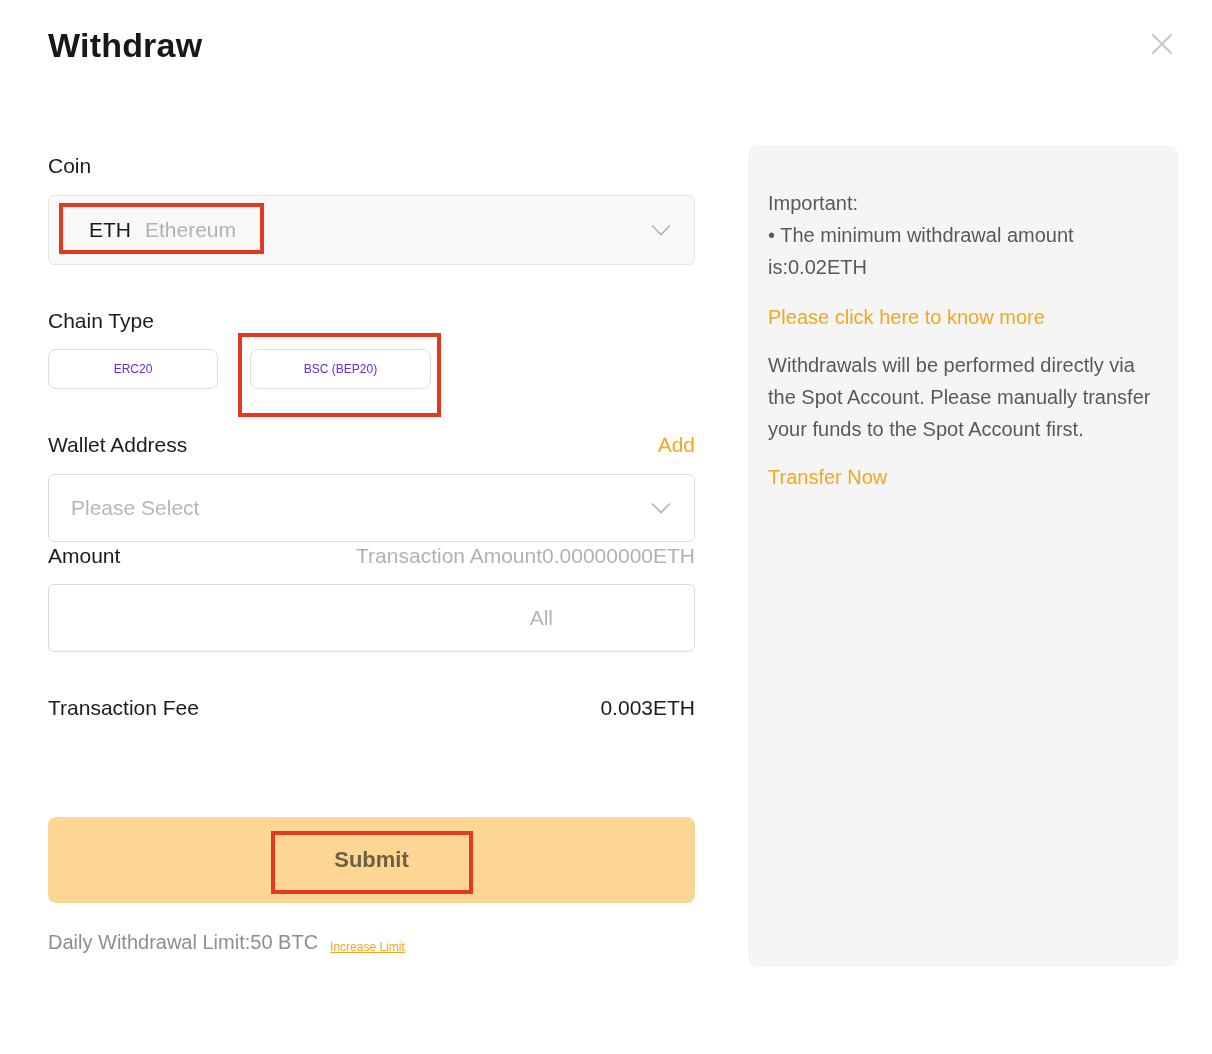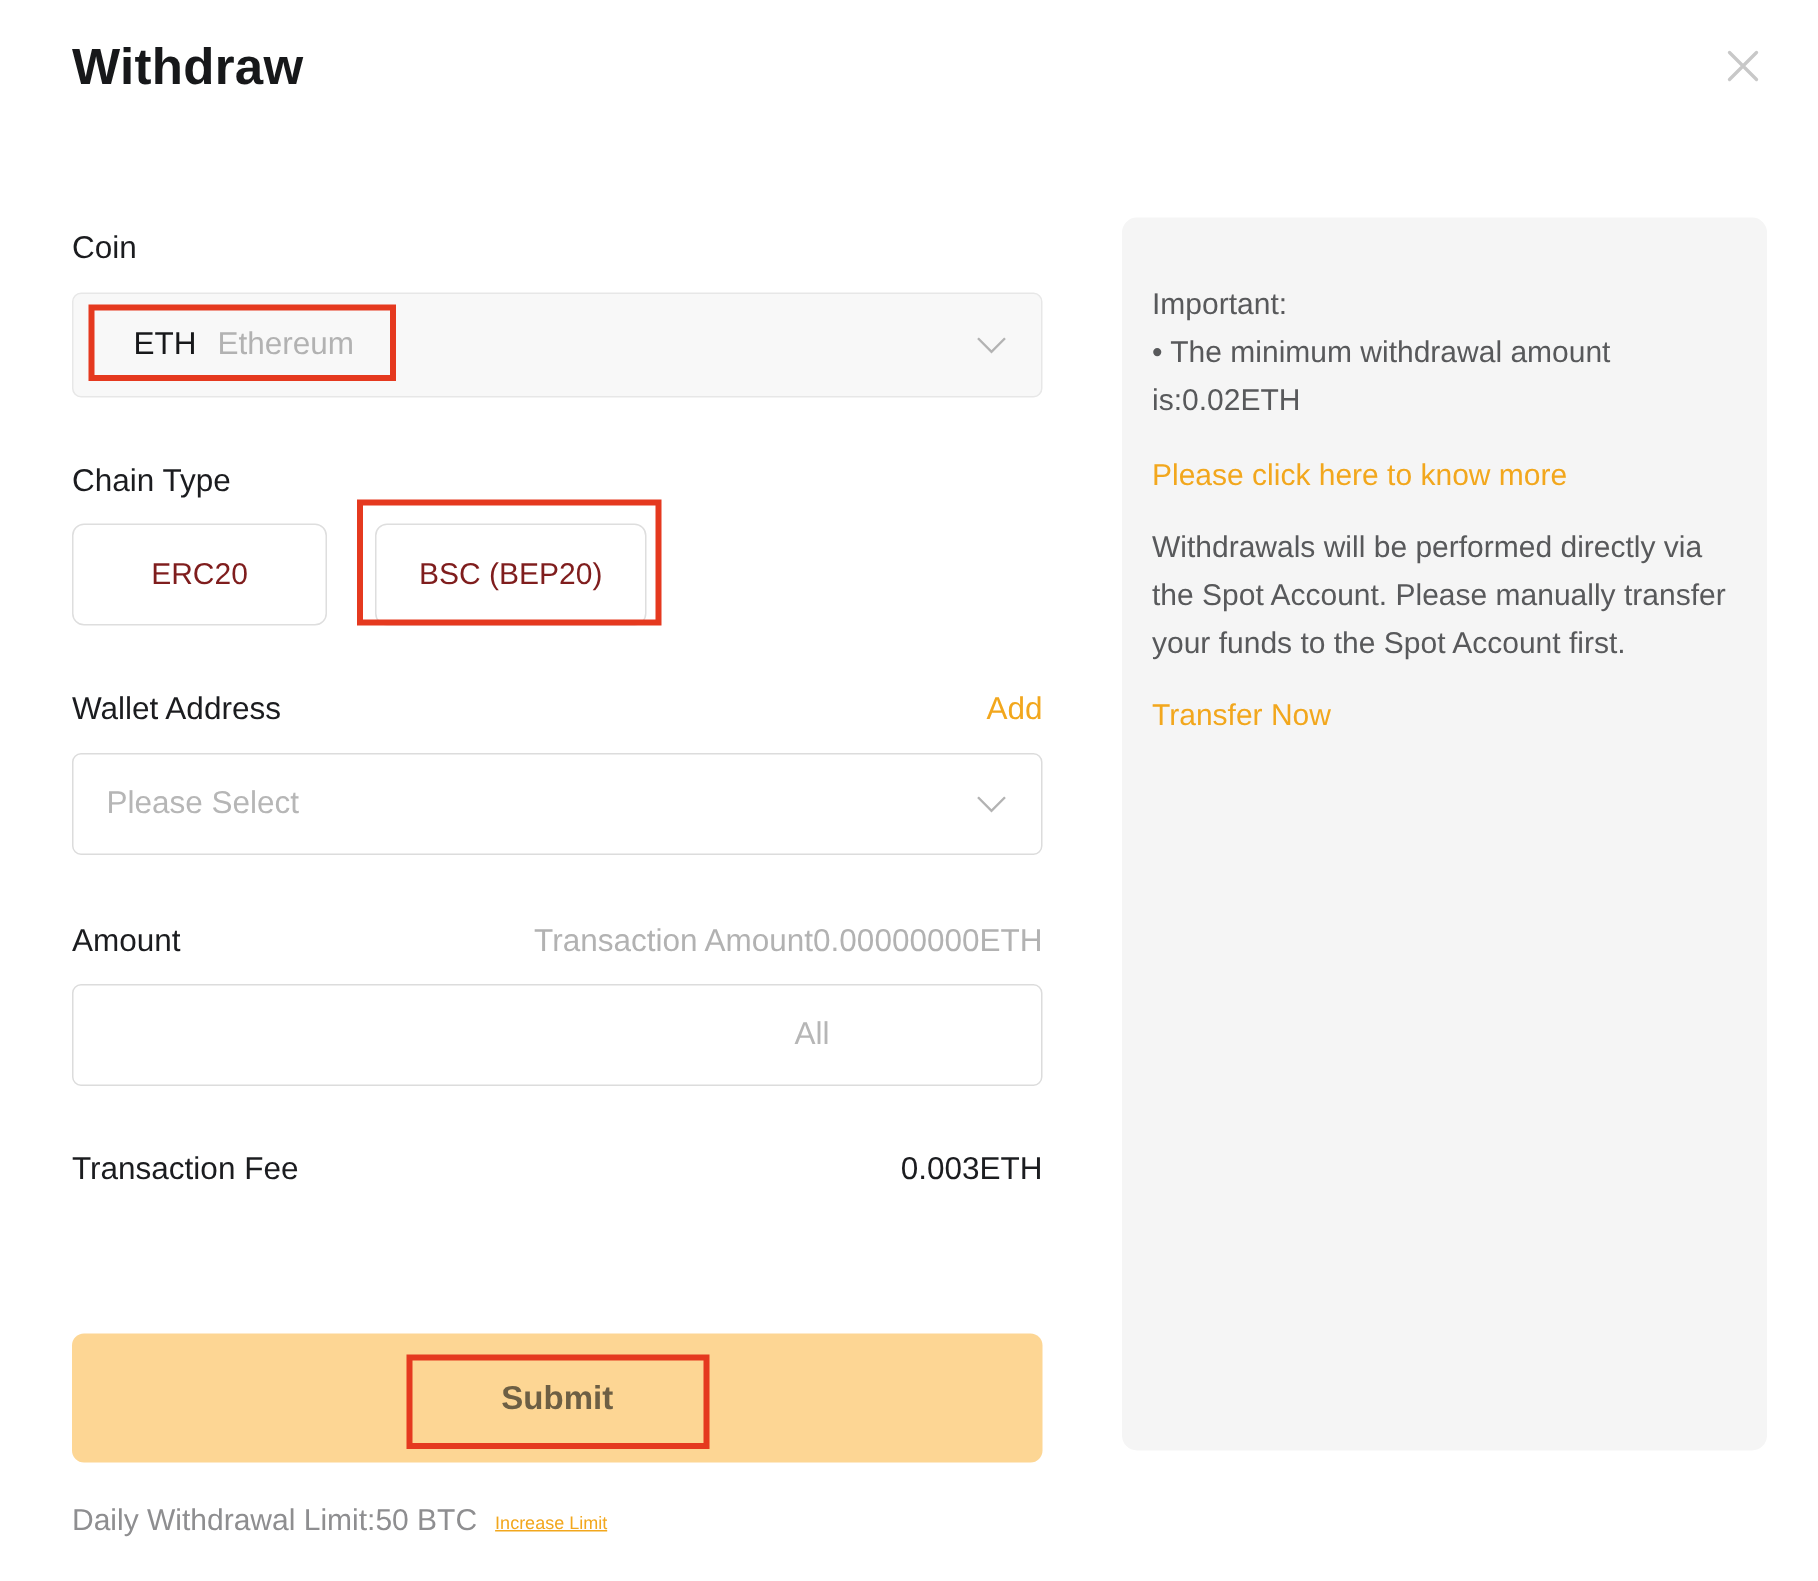--- a/index.html
+++ b/index.html
@@ -26,32 +26,32 @@
   .coin-select { margin-top:15px; height:70px; background:#f8f8f8; border:1px solid #e7e7e7; padding:0 26px; }
   .coin-symbol { font-weight:500; color:#17181a; margin-left:14px; }
   .coin-name { color:#b2b2b2; margin-left:14px; }
   .chevron { position:absolute; right:22px; top:50%; transform:translateY(-50%); display:flex; }
 
   .annotation { position:absolute; border:4px solid #e5391f; pointer-events:none; }
   .anno-coin { left:10px; top:7px; width:205px; height:51px; }
 
   .chain-row { position:relative; margin-top:14px; display:flex; align-items:center; }
   .chain-btn {
-    height:68px; border:1px solid #dedede; border-radius:8px; background:#ffffff;
-    font-size:20px; color:#7f1d1d; display:flex; align-items:center; justify-content:center;
+    height:40px; border:1px solid #dedede; border-radius:8px; background:#ffffff;
+    font-size:12px; color:#6d28d9; display:flex; align-items:center; justify-content:center;
     font-family:inherit; cursor:pointer;
   }
   .chain-erc { width:170px; }
   .chain-arb { width:184px; margin-left:30px; border:1.5px solid #e9ba55; }
   .chain-bsc { width:181px; margin-left:32px; }
   .anno-chain { left:190px; top:-16px; width:203px; height:84px; }
 
   .label-row { display:flex; justify-content:space-between; align-items:baseline; }
   .row-wallet { margin-top:42px; }
-  .row-amount { margin-top:44px; }
+  .row-amount { }
   .link { color:#f2a71d; font-size:21px; cursor:pointer; text-decoration:none; }
   .amount-hint { color:#b2b2b2; font-size:21px; }
 
   .wallet-select { margin-top:15px; height:68px; background:#ffffff; border:1px solid #dcdcdc; padding:0 22px; }
   .placeholder { color:#b6b6b6; }
 
   .amount-input-wrap { position:relative; margin-top:14px; width:527px; }
   .amount-input {
     width:647px; height:68px; border:1px solid #dcdcdc; border-radius:6px; background:#fff;
     font-size:21px; padding:0 70px 0 22px; font-family:inherit; color:#1b1c1f;
@@ -63,21 +63,21 @@
   .fee-label { font-size:21px; color:#1b1c1f; }
   .fee-value { font-size:21px; color:#1b1c1f; }
 
   .submit-wrap { position:relative; margin-top:97px;border-radius:14px; }
   .submit-btn {
     width:647px; height:86px; border:none; border-radius:8px; background:#fdd694;
     font-size:22px; font-weight:700; color:#6d5f44; font-family:inherit; cursor:pointer;
   }
   .anno-submit { left:223px; top:14px; width:202px; height:63px; }
 
-  .daily-row { margin-top:28px; font-size:20px; display:flex; align-items:center; }
+  .daily-row { margin-top:28px; font-size:20px; display:flex; align-items:flex-end; }
   .daily-text { color:#8e8e90; }
   .daily-link { margin-left:12px; font-size:12px;text-decoration:underline; }
 
   
   .info-panel {
     position:absolute; left:748px; top:145px; width:430px; height:822px;
     background:#f5f5f5; border-radius:10px; padding:28px 22px 0 20px;
     color:#58595b; font-size:20px; line-height:32px;
   }
   .info-heading { margin-top:14px; }

